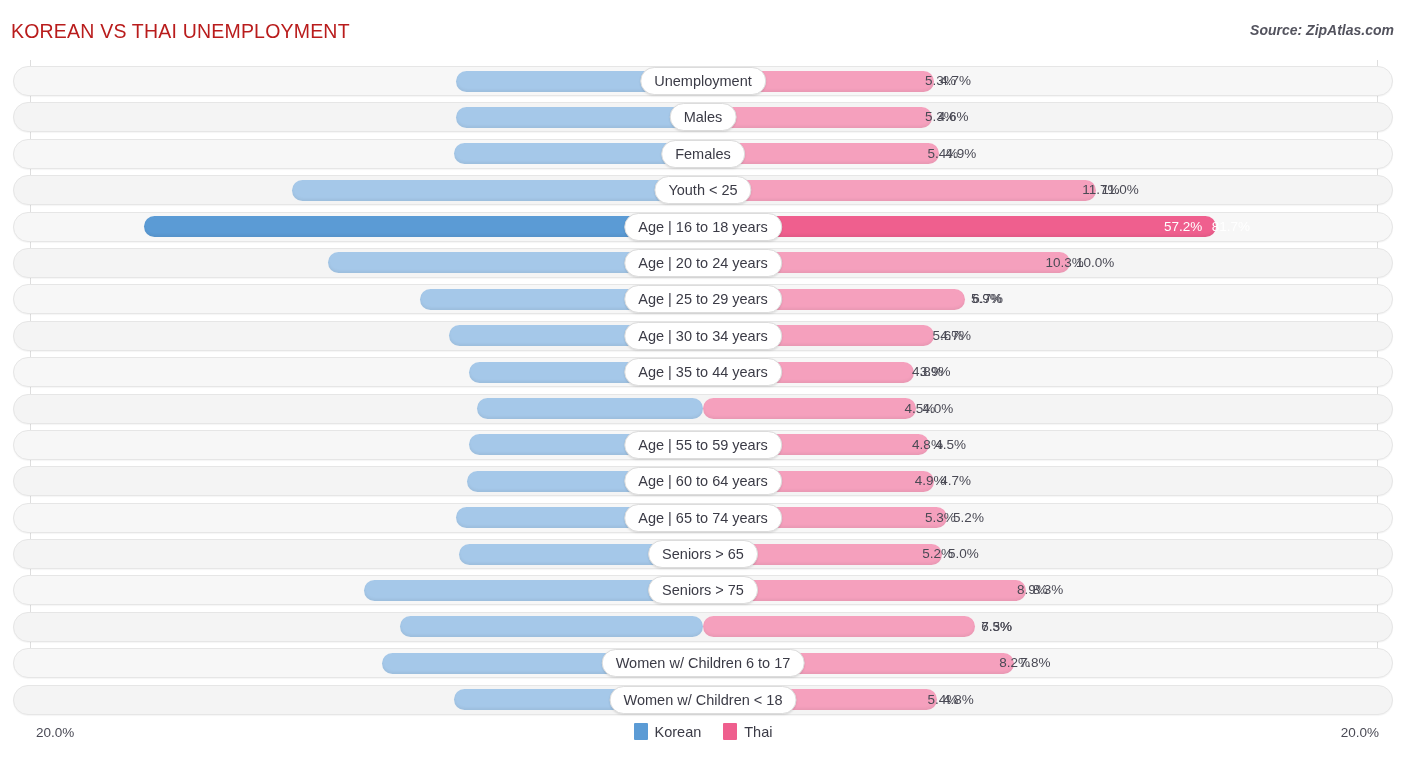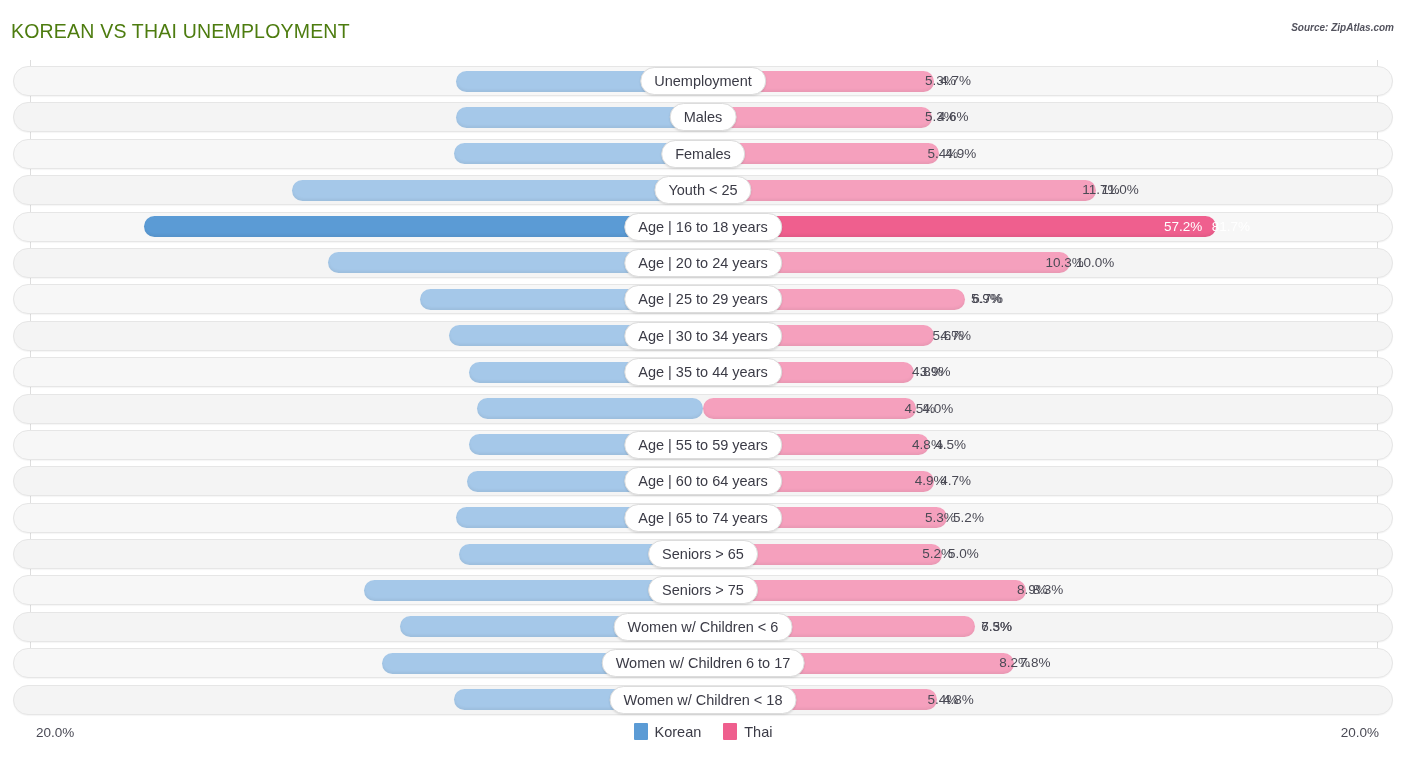--- a/index.html
+++ b/index.html
@@ -16,28 +16,28 @@
   
   #header {
     position: absolute;
     left: 0; top: 0;
     width: 1406px; height: 60px;
   }
   #chart-title {
     position: absolute;
     left: 11px; top: 20px;
     font-size: 19.5px;
-    color: #4d7c0f;
+    color: #b91c1c;
     letter-spacing: 0.2px;
     white-space: nowrap;
   }
   #source-note {
     position: absolute;
     right: 12px; top: 22px;
-    font-size: 10px;
+    font-size: 14px;
     font-style: italic;
     font-weight: bold;
     color: #53535e;
     white-space: nowrap;
   }
 
   
   #plot {
     position: absolute;
     left: 0; top: 60px;
@@ -295,21 +295,20 @@
         <div class="val val-left" style="right: 358.16px;">8.9%</div>
         <div class="val val-right" style="left: 1032.48px;">8.3%</div>
         <div class="pill">Seniors &gt; 75</div>
       </div>
       <div class="row alt">
         <div class="track"></div>
         <div class="bar bar-left light" style="width: 303px;"></div>
         <div class="bar bar-right light" style="width: 272.28px;"></div>
         <div class="val val-left" style="right: 394px; text-align: right;">7.5%</div>
         <div class="val val-right" style="left: 981.28px;">6.3%</div>
-        <div class="pill">Women w/ Children &lt; 6</div>
       </div>
       <div class="row">
         <div class="track"></div>
         <div class="bar bar-left light" style="width: 320.92px;"></div>
         <div class="bar bar-right light" style="width: 310.68px;"></div>
         <div class="val val-left" style="right: 376.08px;">8.2%</div>
         <div class="val val-right" style="left: 1019.68px;">7.8%</div>
         <div class="pill">Women w/ Children 6 to 17</div>
       </div>
       <div class="row alt">

